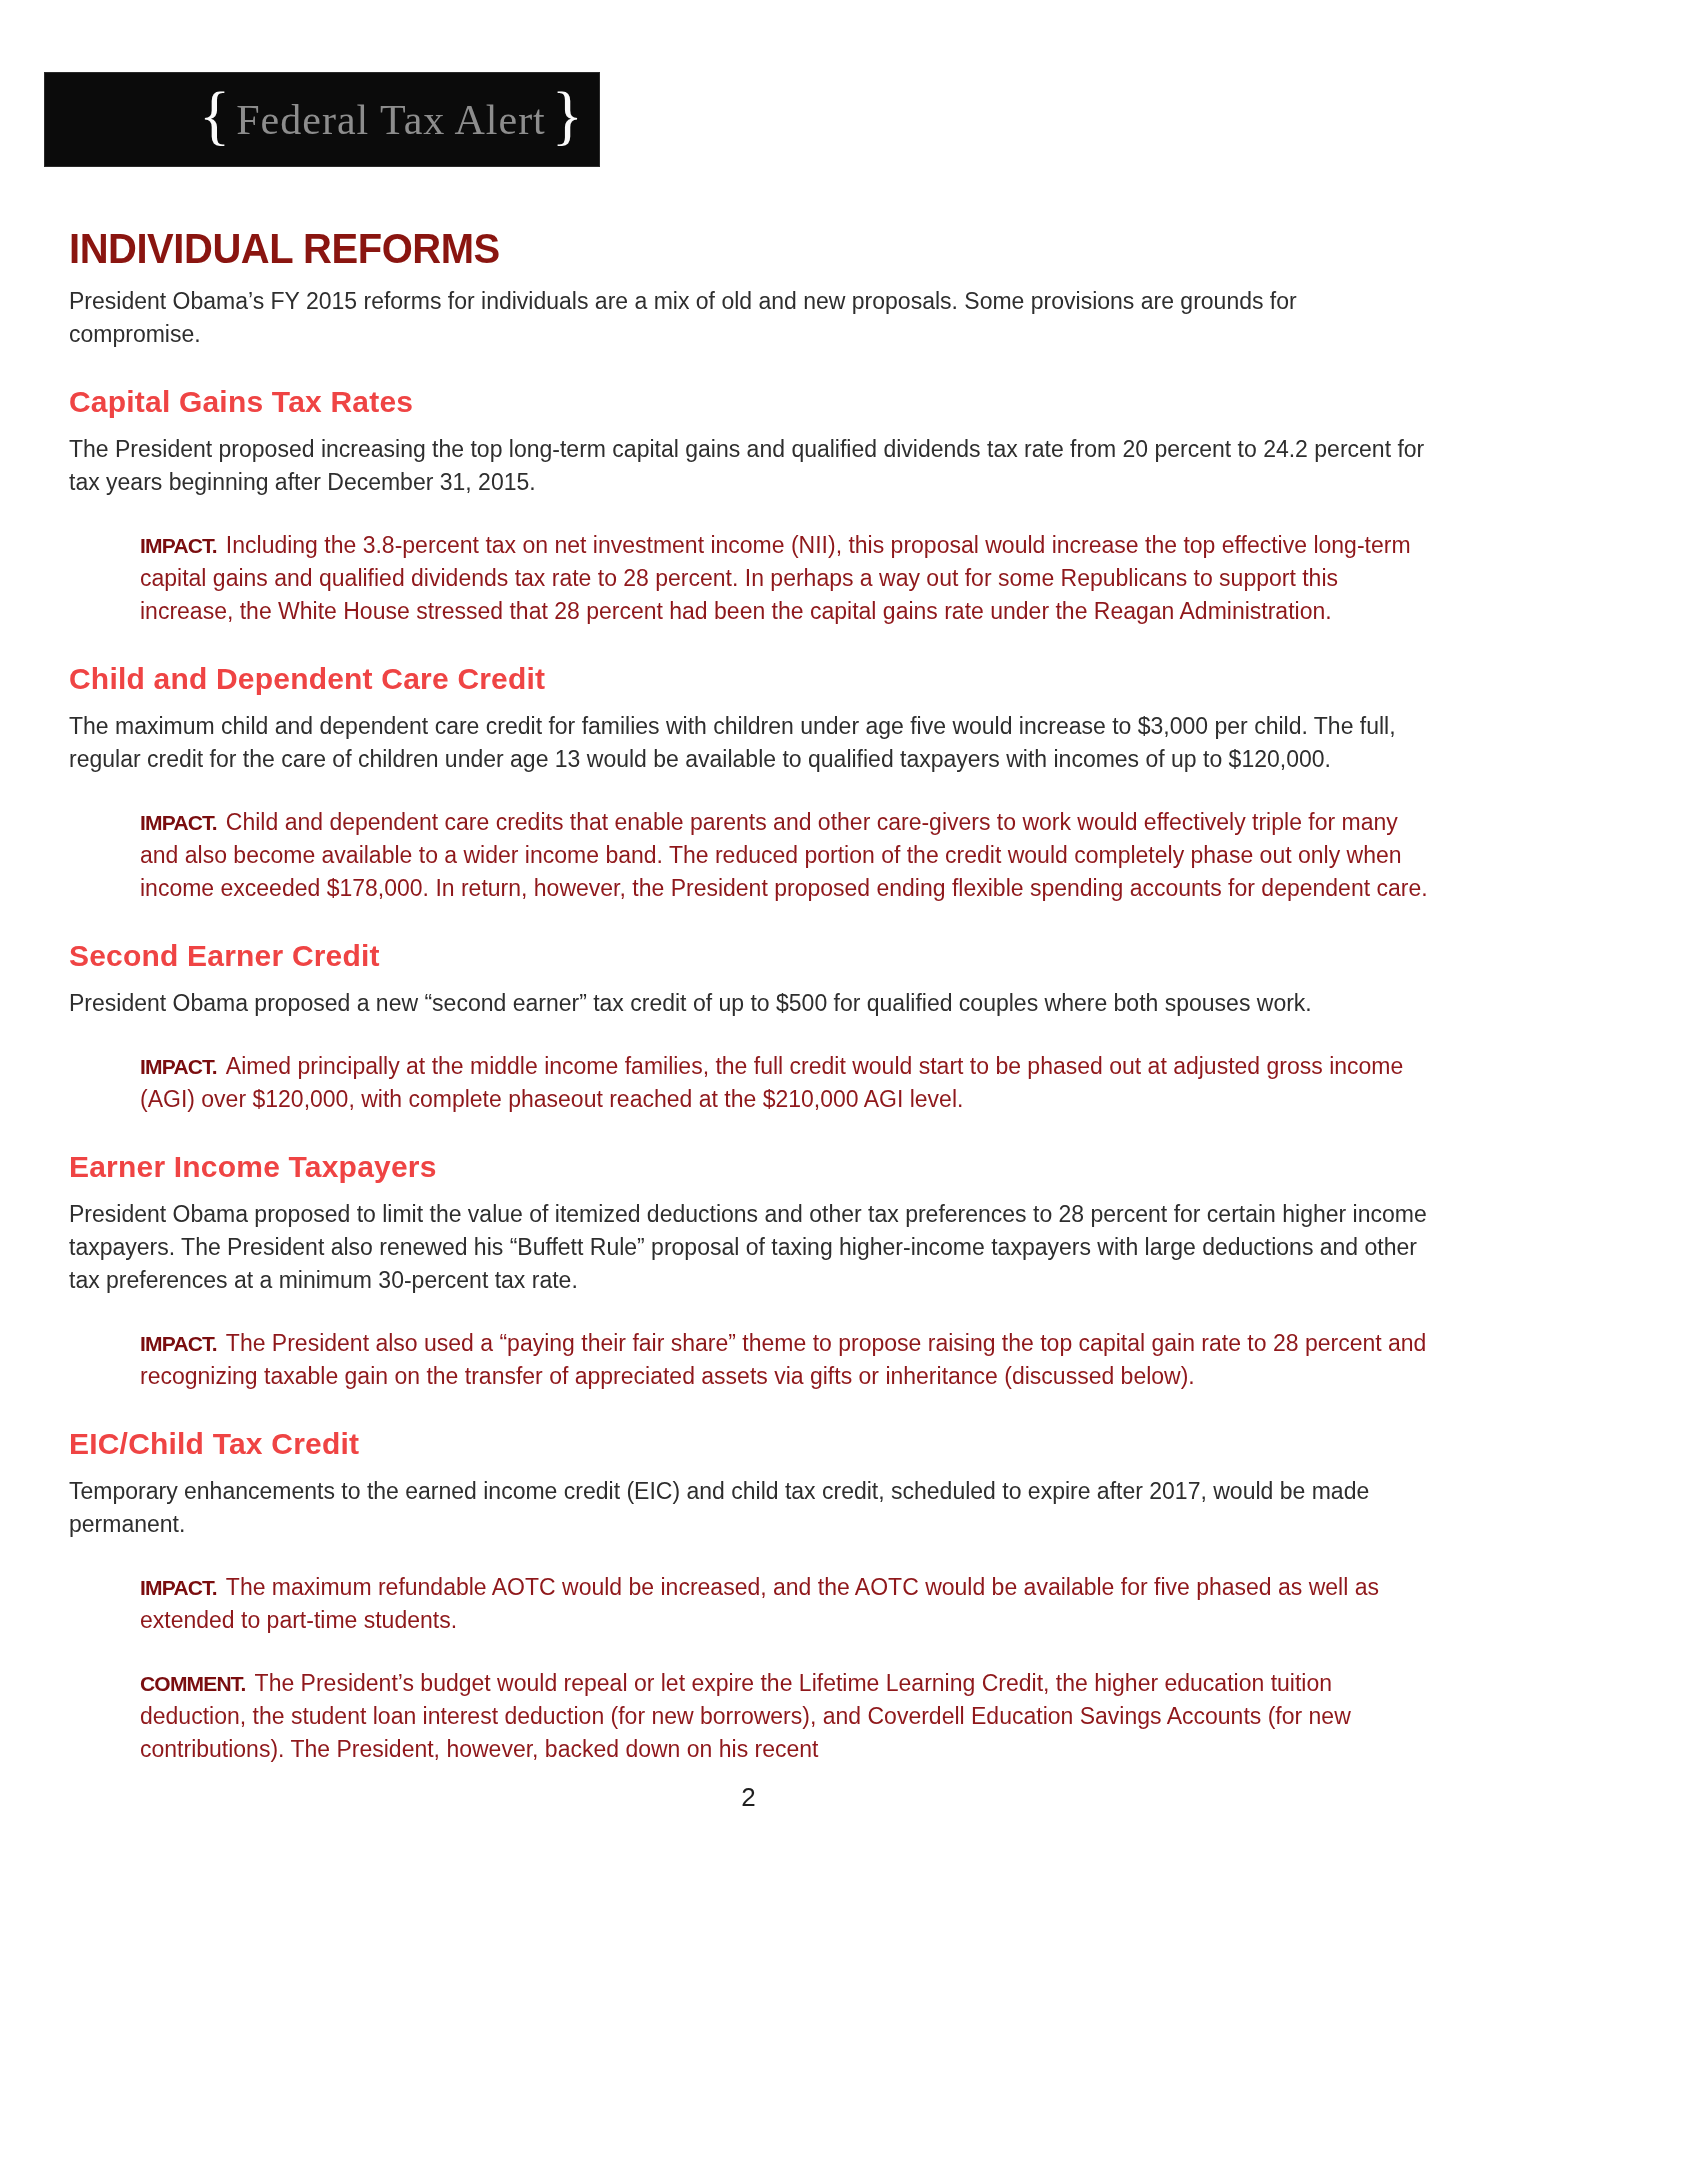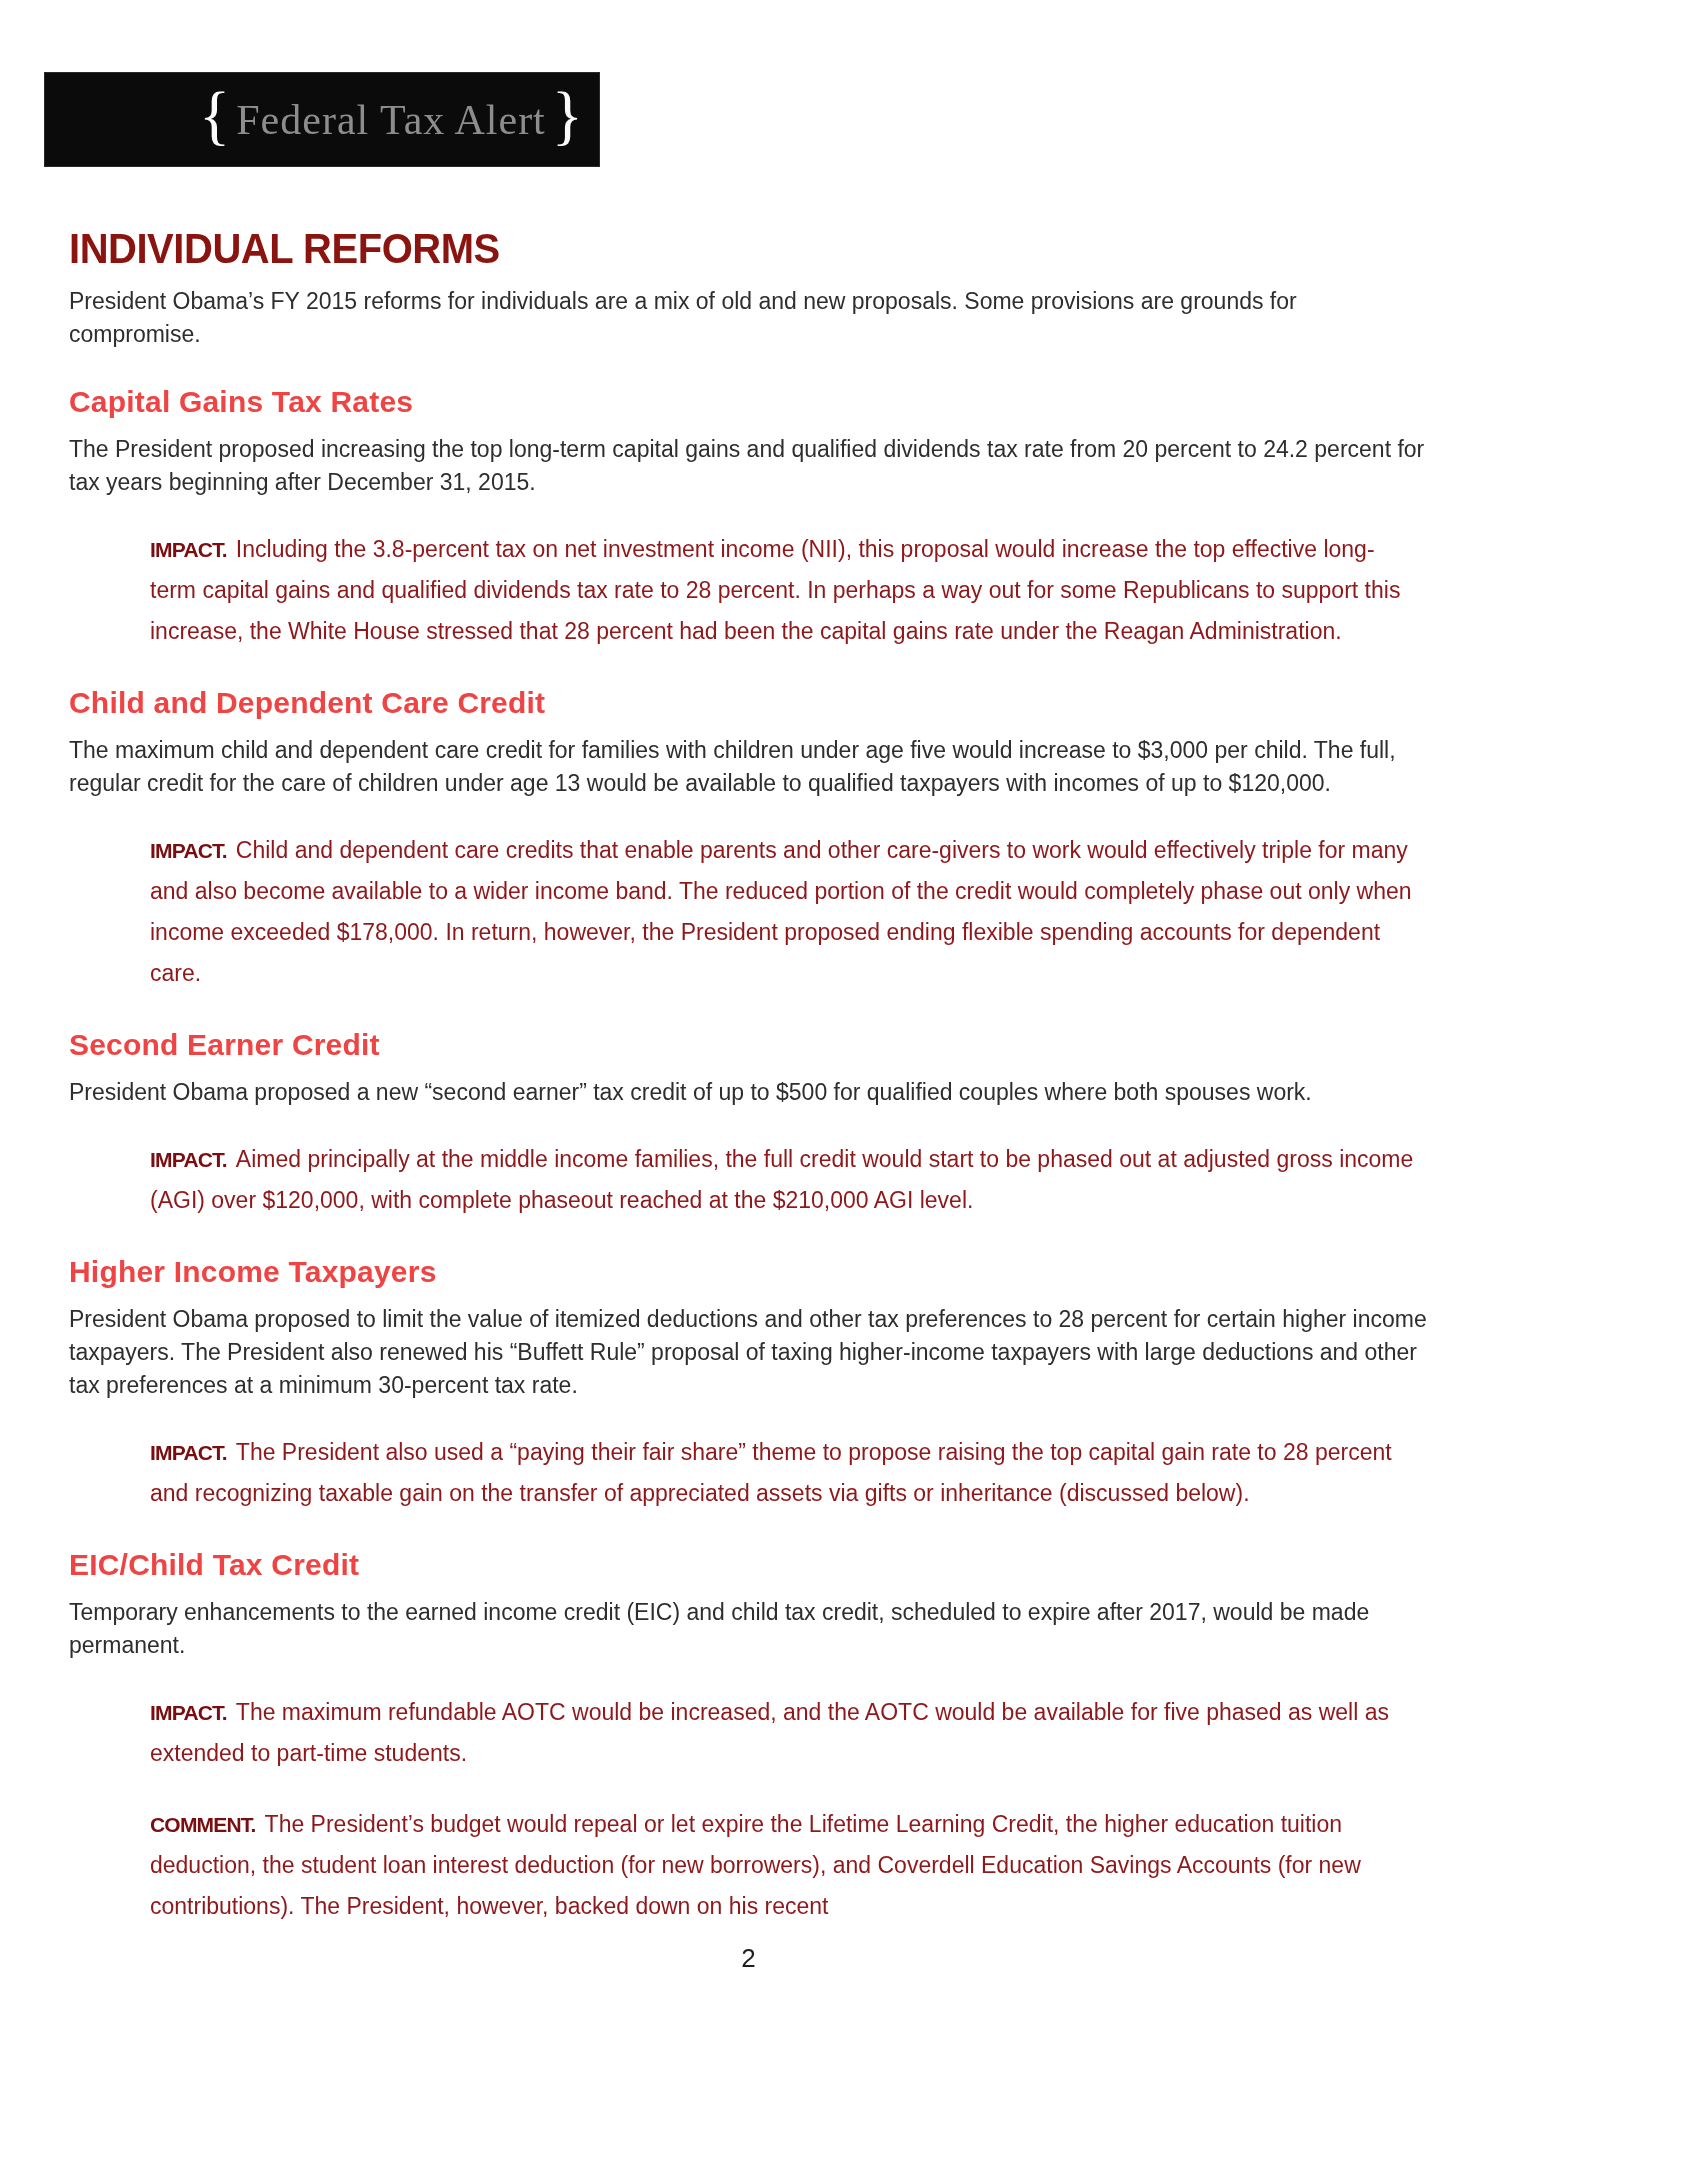--- a/index.html
+++ b/index.html
@@ -73,24 +73,24 @@
     color: #2e2e2e;
     font-size: 23px;
     line-height: 33px;
   }
   
   .note {
     margin: 30px 0 0 0;
     padding-left: 71px;
   }
   .note-text {
-    margin: 10px;
+    margin: 0;
     color: #8f181b;
     font-size: 23px;
-    line-height: 41px;
+    line-height: 33px;
   }
   .note-label {
     font-weight: 800;
     color: #7a0d0f;
     font-size: 21px;
     letter-spacing: -0.8px;
     margin-right: 9px;
   }
   
   .page-number {
@@ -134,21 +134,21 @@
 
   <section>
     <h2 class="section-title">Second Earner Credit</h2>
     <p class="body-text">President Obama proposed a new “second earner” tax credit of up to $500 for qualified couples where both spouses work.</p>
     <div class="note">
       <p class="note-text"><span class="note-label">IMPACT.</span><span>Aimed principally at the middle income families, the full credit would start to be phased out at adjusted gross income (AGI) over $120,000, with complete phaseout reached at the $210,000 AGI level.</span></p>
     </div>
   </section>
 
   <section>
-    <h2 class="section-title">Higher Income Taxpayers</h2>
+    <h2 class="section-title">Earner Income Taxpayers</h2>
     <p class="body-text">President Obama proposed to limit the value of itemized deductions and other tax preferences to 28 percent for certain higher income taxpayers. The President also renewed his “Buffett Rule” proposal of taxing higher-income taxpayers with large deductions and other tax preferences at a minimum 30-percent tax rate.</p>
     <div class="note">
       <p class="note-text"><span class="note-label">IMPACT.</span><span>The President also used a “paying their fair share” theme to propose raising the top capital gain rate to 28 percent and recognizing taxable gain on the transfer of appreciated assets via gifts or inheritance (discussed below).</span></p>
     </div>
   </section>
 
   <section>
     <h2 class="section-title">EIC/Child Tax Credit</h2>
     <p class="body-text">Temporary enhancements to the earned income credit (EIC) and child tax credit, scheduled to expire after 2017, would be made permanent.</p>
   </section>

